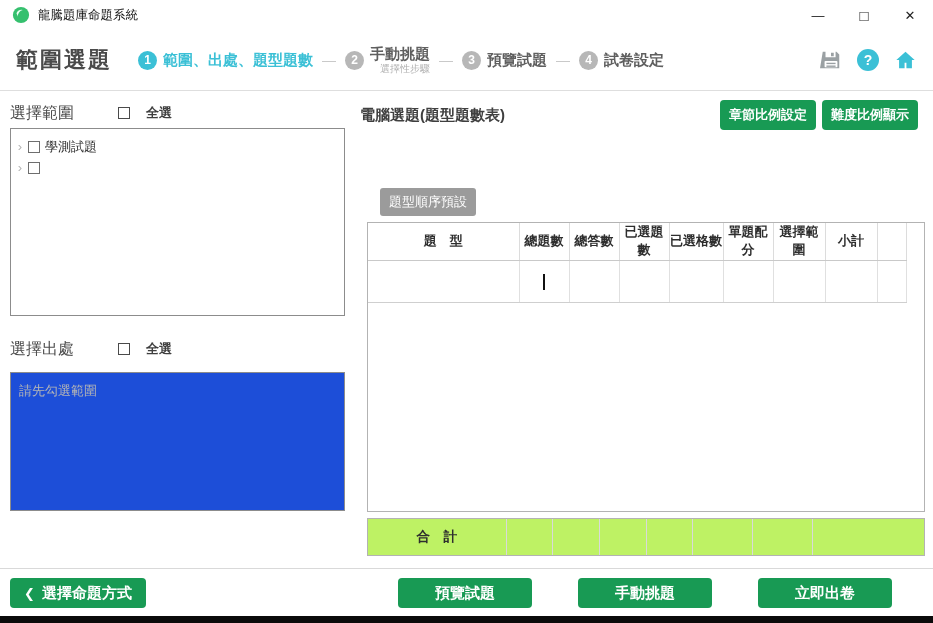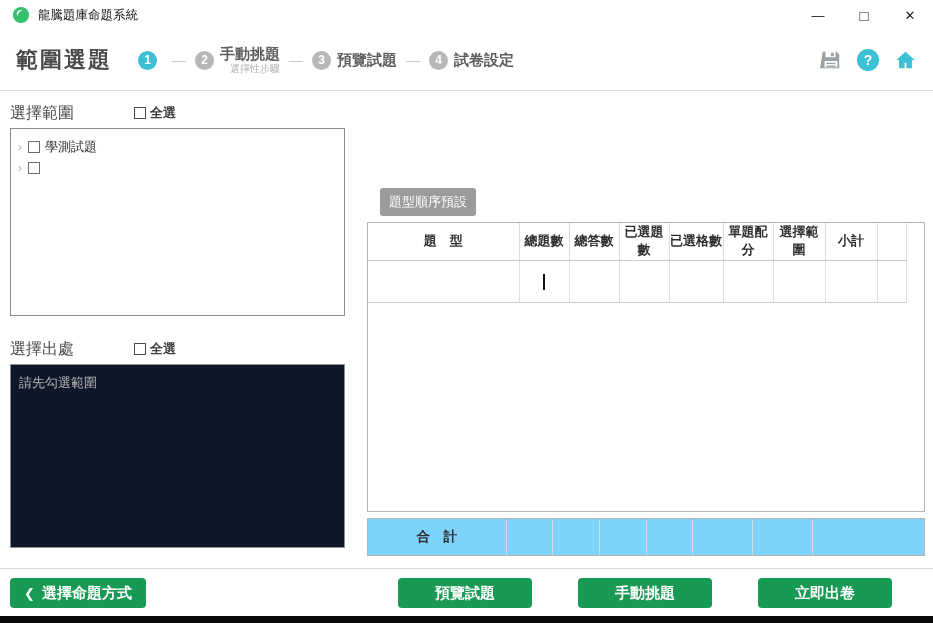--- a/index.html
+++ b/index.html
@@ -35,33 +35,33 @@
   .help-badge { width:22px; height:22px; border-radius:50%; background:#3bc0d6;
     color:#fff; font-size:14px; font-weight:bold; display:flex; align-items:center;
     justify-content:center; }
   .hdr-divider { position:absolute; top:90px; left:0; width:933px; height:1px;
     background:#dedede; }
 
   
   .left-panel { position:absolute; top:100px; left:10px; width:335px; }
   .panel-head { display:flex; align-items:center; height:26px; }
   .panel-title { font-size:16px; color:#4c4c4c; }
-  .select-all { display:flex; align-items:center; margin-left:60px; gap:4px; cursor:pointer; }
+  .select-all { display:flex; align-items:center; margin-left:44px; gap:16px; cursor:pointer; }
   .cb { width:12px; height:12px; border:1.5px solid #4a4a4a; background:#fff; flex:0 0 auto; }
   .select-all-label { font-size:13px; font-weight:bold; color:#3f3f3f; }
   .tree-box { margin-top:2px; border:1px solid #8c8c8c; height:188px; padding:7px 3px;
     overflow:hidden; background:#fff; }
   .tree-item { display:flex; align-items:center; height:21px; cursor:pointer; }
   .tree-chev { color:#b4b4b4; font-size:13px; width:12px; text-align:center;
     margin-right:2px; }
   .tree-cb { width:12px; height:12px; border:1px solid #6e6e6e; margin-right:5px; flex:0 0 auto; }
   .tree-label { font-size:13px; color:#2d2d2d; white-space:nowrap; }
   .group2 { margin-top:20px; }
-  .source-box { margin-top:2px; border:1px solid #8c8c8c; height:184px; padding:8px;
-    background:#0f172a; }
+  .source-box { margin-top:10px; border:1px solid #8c8c8c; height:139px; padding:8px;
+    background:#1d4ed8; }
   .placeholder { font-size:13px; color:#b5b5b5; }
 
   
   .right-panel { position:absolute; top:100px; left:360px; width:565px; height:460px; }
   .right-head { position:absolute; top:0; left:0; right:7px; display:flex; align-items:flex-start; }
   .right-title { font-size:15px; font-weight:600; color:#3f3f3f; padding-top:6px; }
   .head-btns { margin-left:auto; display:flex; gap:6px; }
   .btn-green-sm { background:#189a54; color:#fff; font-size:13px; font-weight:bold;
     border:none; border-radius:4px; padding:6px 9px; cursor:pointer;
     font-family:inherit; }
@@ -72,21 +72,21 @@
     border:1px solid #b3b3b3; background:#fff; }
   table.qtable { border-collapse:collapse; table-layout:fixed; width:538px; }
   .qtable th { height:37px; font-size:13px; font-weight:bold; color:#2e2e2e;
     text-align:center; border-right:1px solid #dcdcdc; border-bottom:1px solid #c9c9c9;
     background:#fff; }
   .qtable td { height:42px; border-right:1px solid #e0e0e0;
     border-bottom:1px solid #cfcfcf; text-align:center; }
   .caret { display:inline-block; width:2px; height:16px; background:#111;
     vertical-align:middle; }
   .total-wrap { position:absolute; top:418px; left:7px; width:558px; height:38px;
-    border:1px solid #b3b3b3; background:#7dd3fc; }
+    border:1px solid #b3b3b3; background:#bef264; }
   table.ttable { border-collapse:collapse; table-layout:fixed; width:100%; height:100%; }
   .ttable td { border-right:1px solid #d9d9d9; }
   .ttable td:last-child { border-right:none; }
   .total-label { font-size:13.5px; font-weight:bold; color:#2e2e2e; text-align:center; }
 
   
   .footer-divider { position:absolute; top:568px; left:0; width:933px; height:1px;
     background:#d9d9d9; }
   .btn-big { position:absolute; top:578px; height:30px; background:#189a54; color:#fff;
     font-size:15px; font-weight:bold; border:none; border-radius:4px; cursor:pointer;
@@ -114,20 +114,23 @@
     <span class="win-btn">✕</span>
   </div>
 </div>
 
 <div class="header">
   <span class="page-title">範圍選題</span>
 
   <div class="stepper">
     <div class="step active">
       <span class="step-circle">1</span>
+      <span class="step-labels">
+          <span class="step-label">範圍、出處、題型題數</span>
+        </span>
     </div>
     <span class="step-dash">—</span>
     <div class="step">
       <span class="step-circle">2</span>
       <span class="step-labels">
         <span class="step-label">手動挑題</span>
         <span class="step-sub">選擇性步驟</span>
       </span>
     </div>
     <span class="step-dash">—</span>
@@ -189,20 +192,27 @@
         <span class="select-all-label">全選</span>
       </span>
     </div>
     <div class="source-box">
       <span class="placeholder">請先勾選範圍</span>
     </div>
   </div>
 </div>
 
 <div class="right-panel">
+  <div class="right-head">
+    <span class="right-title">電腦選題(題型題數表)</span>
+    <span class="head-btns">
+      <button class="btn-green-sm">章節比例設定</button>
+      <button class="btn-green-sm">難度比例顯示</button>
+    </span>
+  </div>
 
   <button class="order-btn">題型順序預設</button>
 
   <div class="table-wrap">
     <table class="qtable">
       <colgroup>
         <col style="width:151px">
           <col style="width:50px">
           <col style="width:50px">
         <col style="width:50px">

